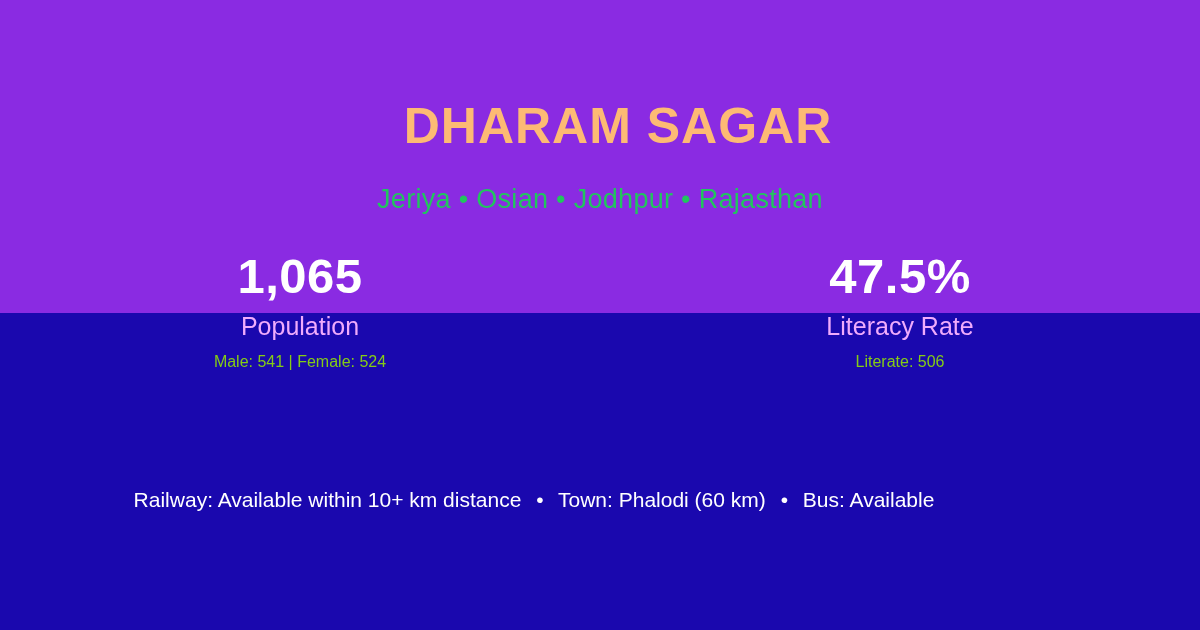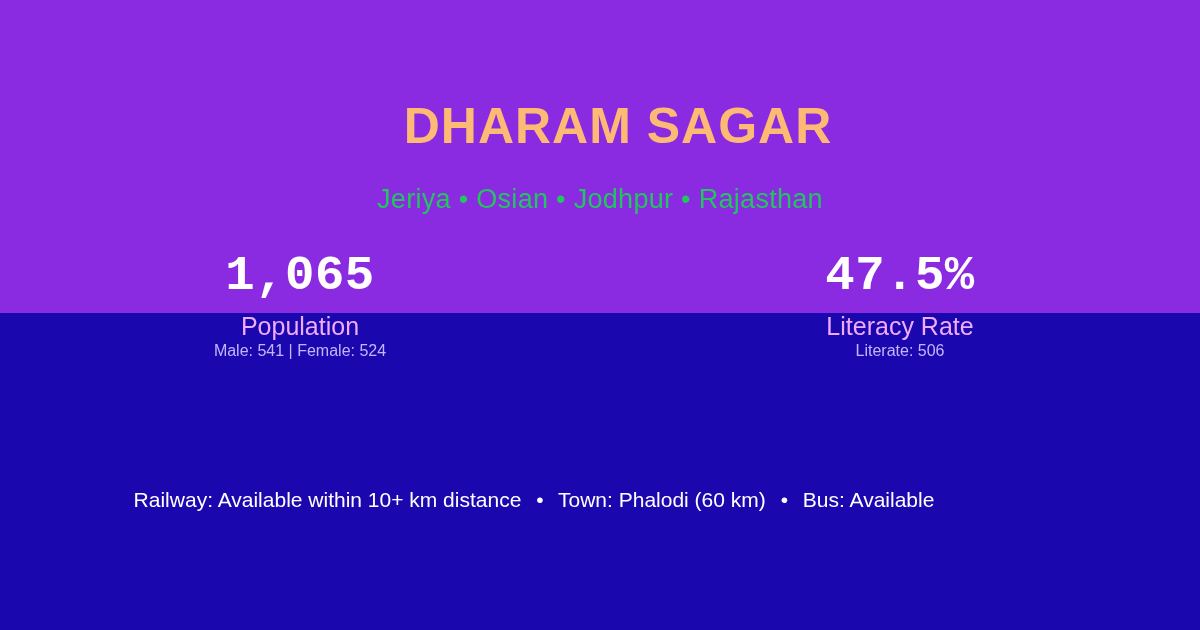--- a/index.html
+++ b/index.html
@@ -78,34 +78,34 @@
   .stat-col {
     flex: 1 1 0;
     text-align: center;
   }
   .stat-value {
     font-size: 49px;
     font-weight: 800;
     line-height: 56px;
     color: #ffffff;
     letter-spacing: 0.5px;
-    font-family: Liberation Mono, monospace;
   }
   .stat-label {
     margin-top: 8px;
     font-size: 25px;
     font-weight: 400;
     line-height: 29px;
     color: #f0abfc;
   }
   .stat-sub {
+    margin-top: 11px;
     font-size: 16px;
     font-weight: 400;
     line-height: 20px;
-    color: #c4b5fd;
+    color: #84cc16;
   }
 
   
   .infra-line {
     position: absolute;
     left: 0;
     top: 487px;
     width: 1068px;
     text-align: center;
     font-size: 21px;

